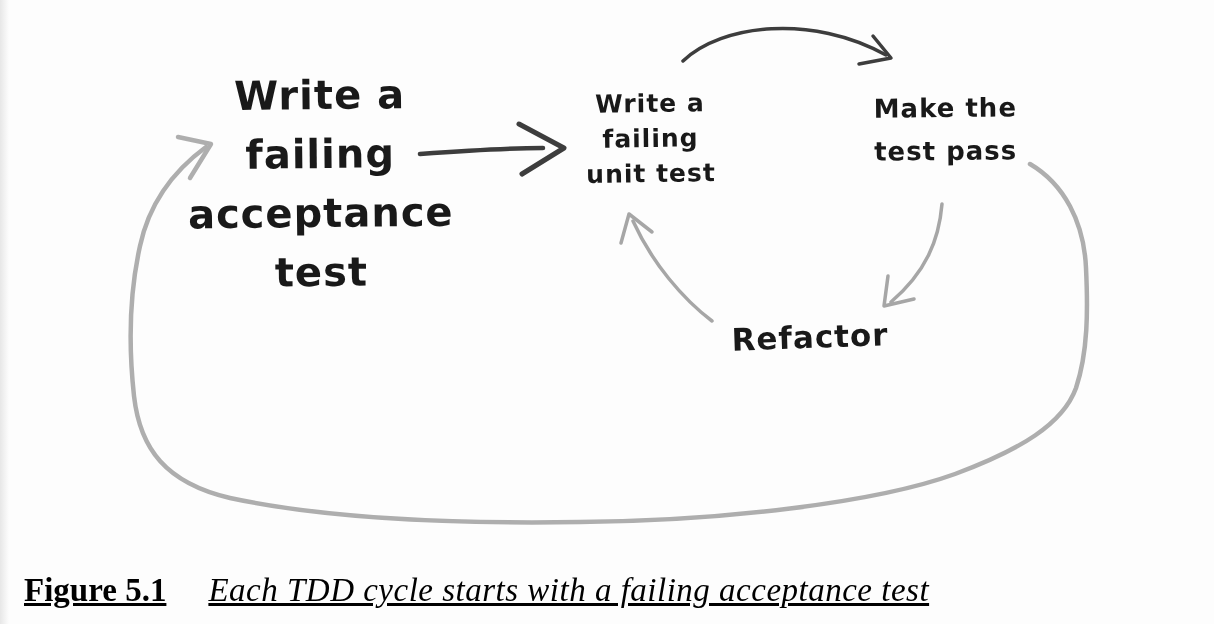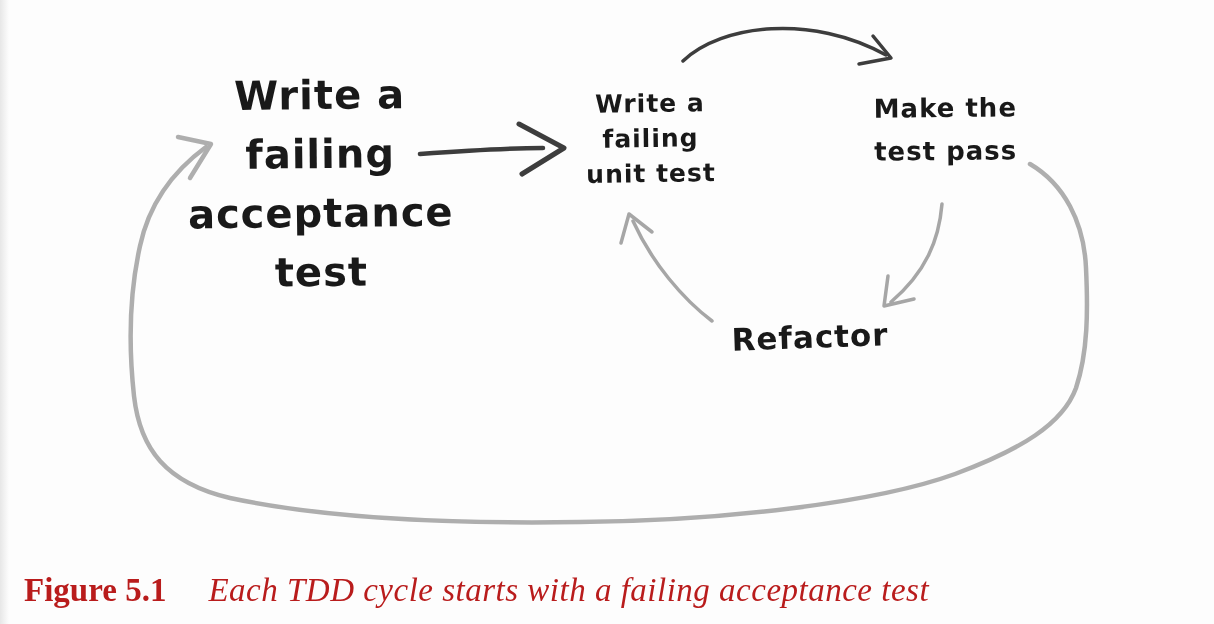--- a/index.html
+++ b/index.html
@@ -49,22 +49,23 @@
   .node-refactor {
     left: 730px; top: 317px; width: 160px;
     font-size: 31px; line-height: 40px;
     transform: rotate(-2deg);
   }
   .caption {
     position: absolute;
     left: 24px; top: 572px; width: 1180px;
     font-family: "Liberation Serif", serif;
     font-size: 33px;
-    color: #b91c1c;
+    color: #000000;
     white-space: nowrap;
+    text-decoration: underline;
   }
   .caption .fig-label { font-weight: bold; }
   .caption .fig-text  { font-style: italic; margin-left: 42px; letter-spacing: 0.5px; }
 </style>
 </head>
 <body>
 
 <div class="page">
 
   <div class="page-edge"></div>

